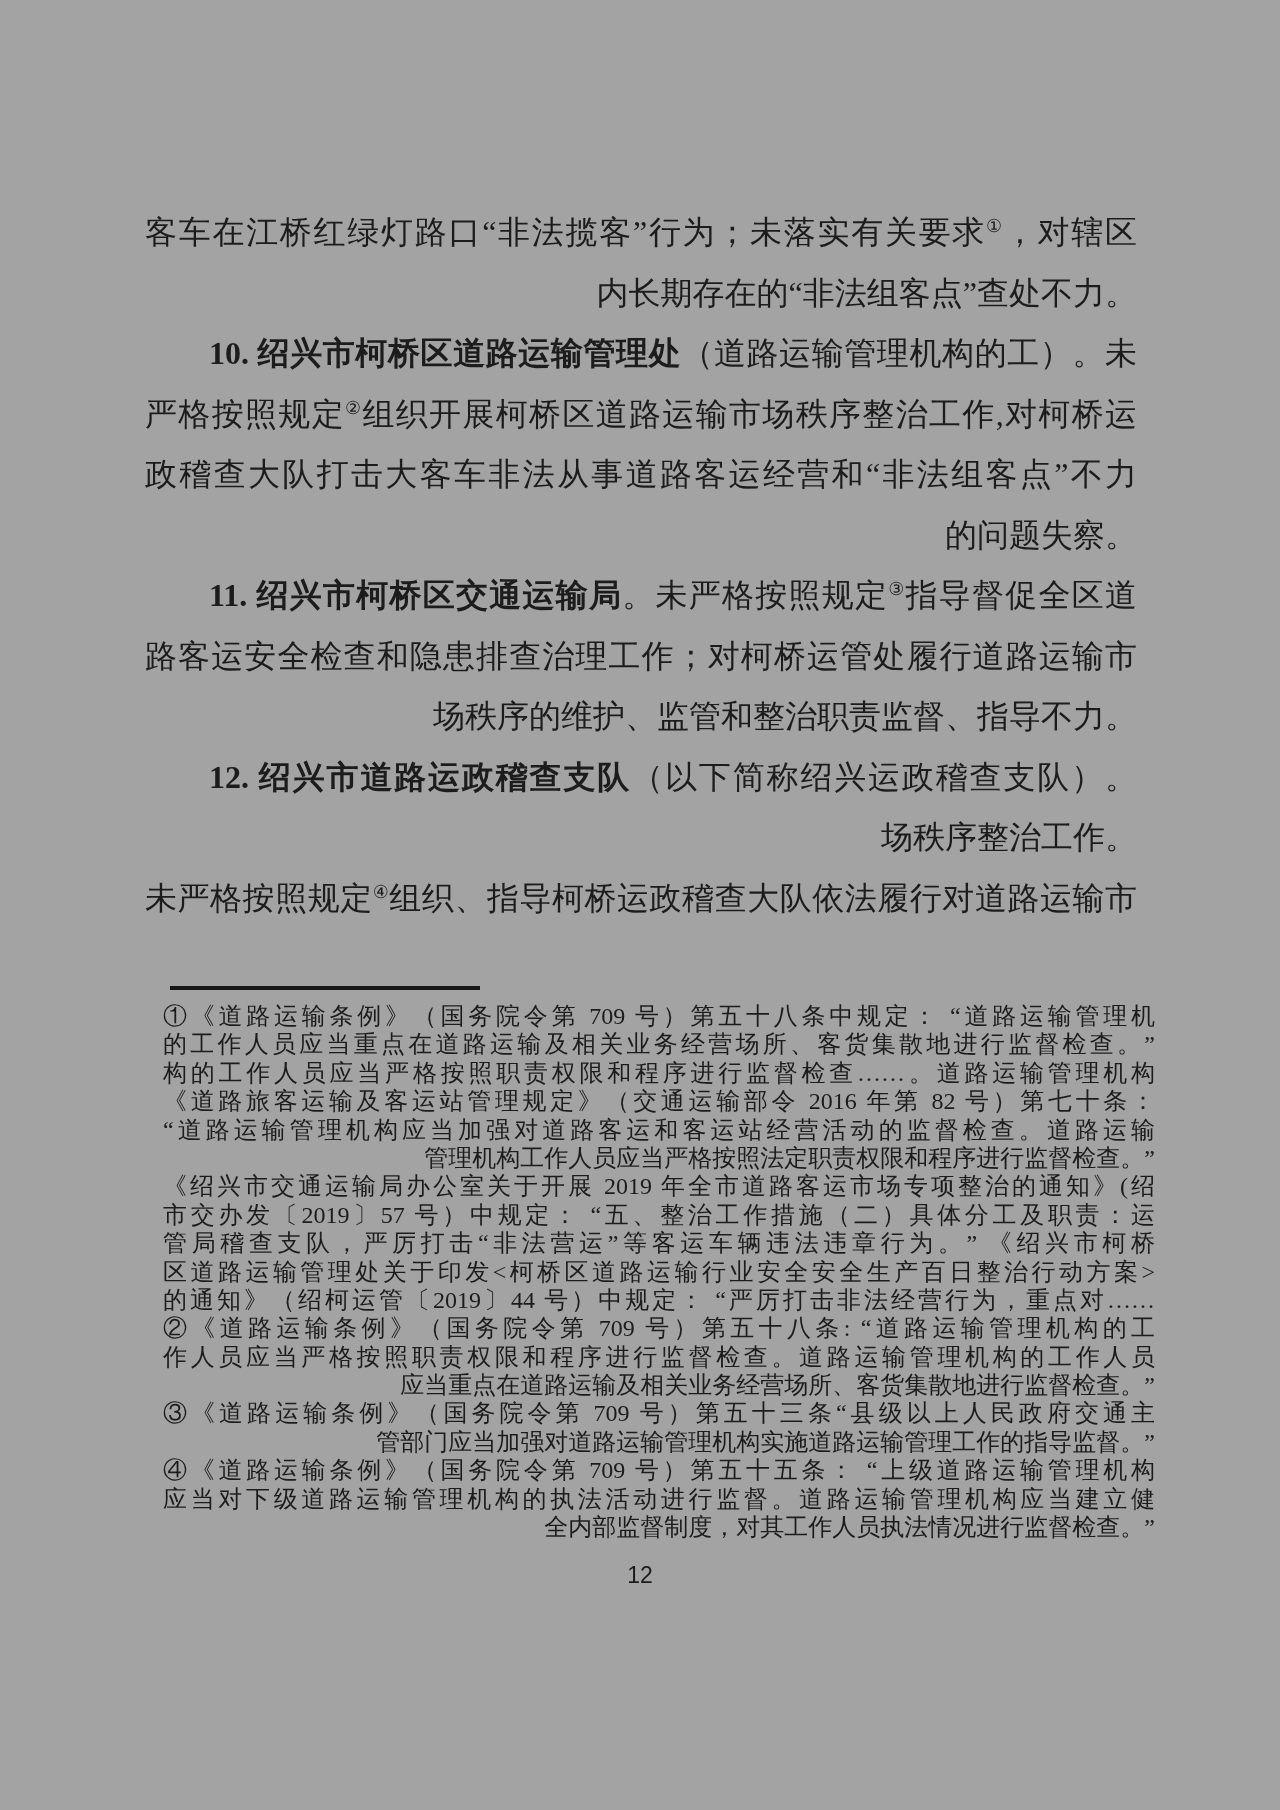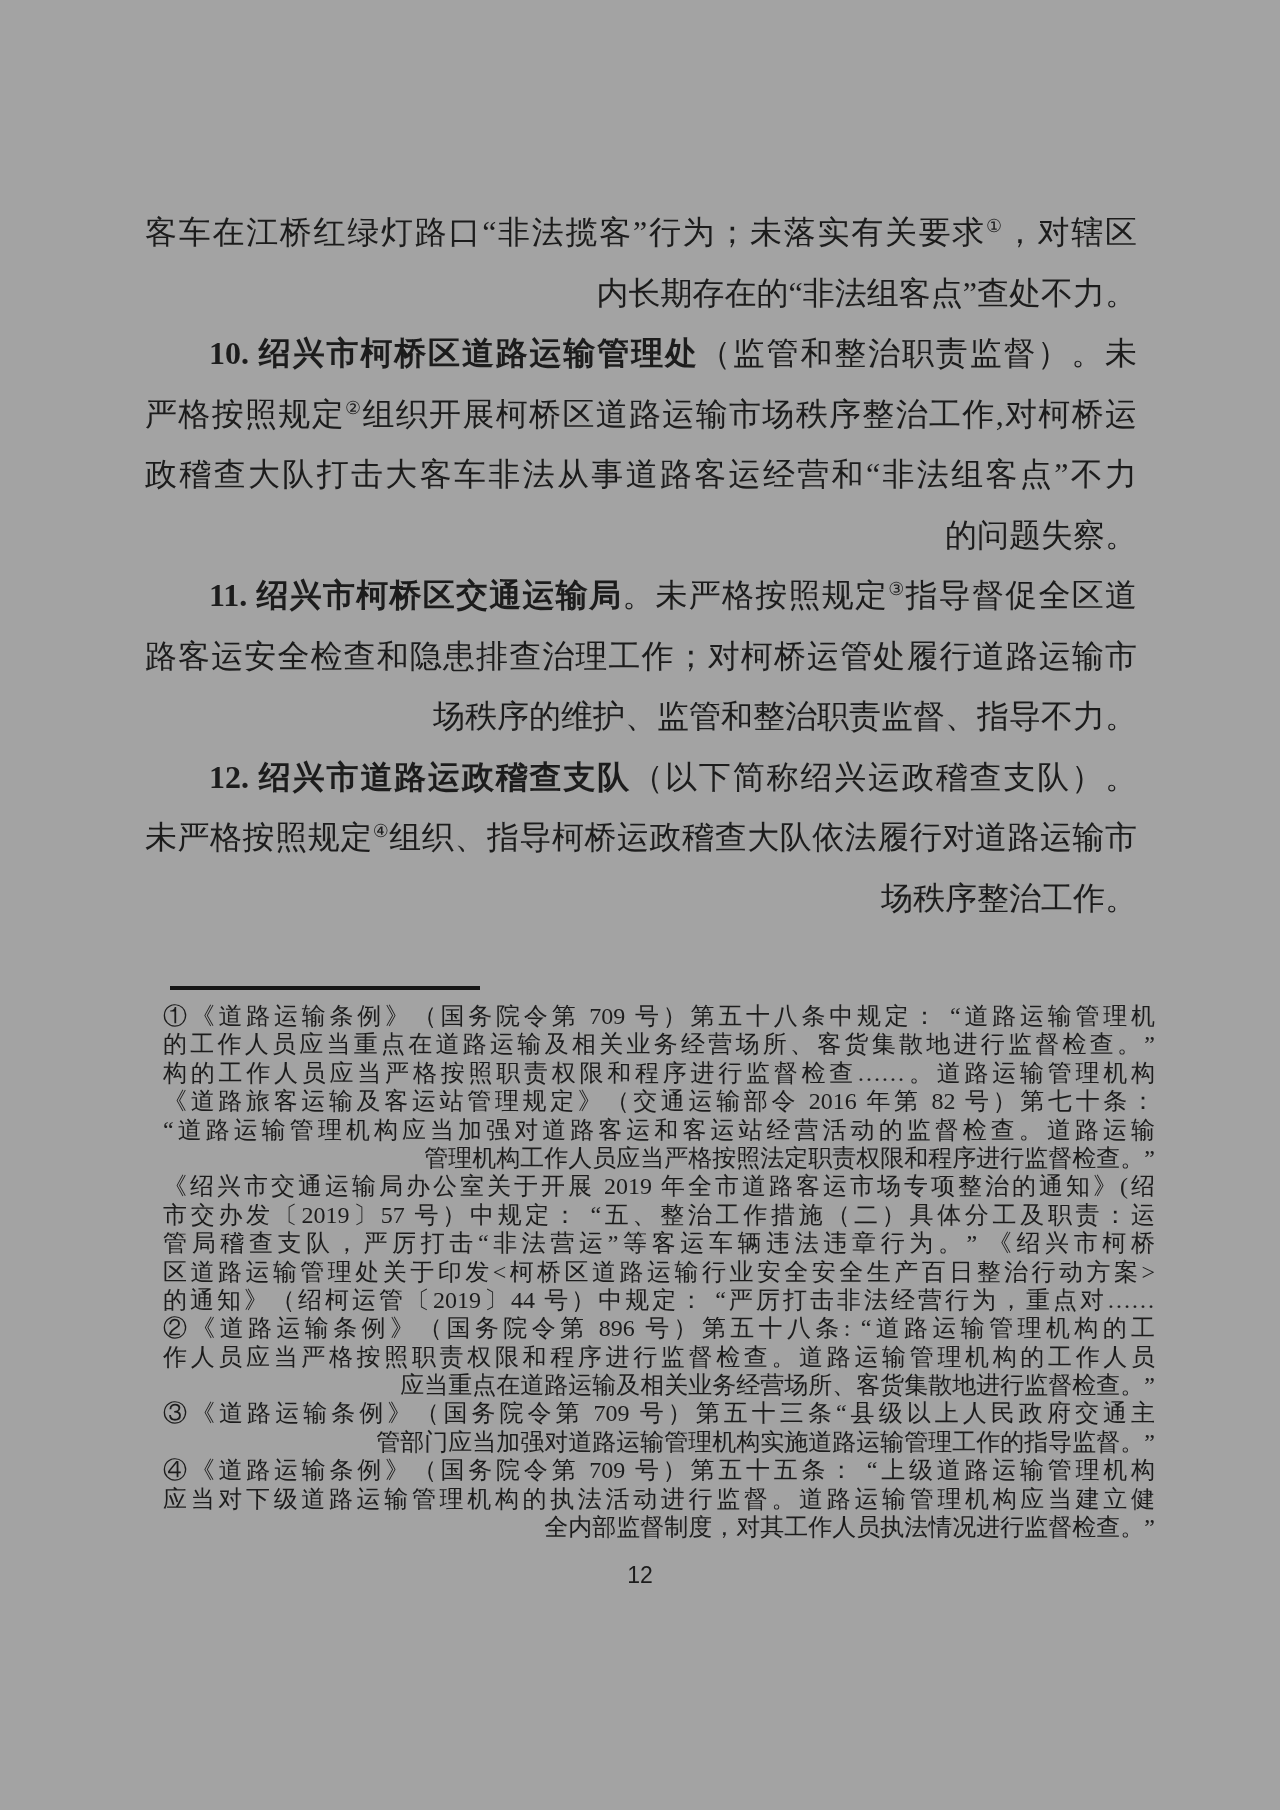--- a/index.html
+++ b/index.html
@@ -66,45 +66,45 @@
     font-family:"Liberation Sans","DejaVu Sans",sans-serif;
   }
 </style>
 </head>
 <body>
 
 <div class="page">
   <div class="doc-body">
       <div class="body-line just"><span>客车在江桥红绿灯路口“非法揽客”行为；未落实有关要求</span><span class="sup">①</span><span>，对辖区</span></div>
       <div class="body-line"><span>内长期存在的“非法组客点”查处不力。</span></div>
-      <div class="body-line indent just"><span class="b">10. 绍兴市柯桥区道路运输管理处</span><span>（监管和整治职责监督）。未</span></div>
+      <div class="body-line indent just"><span class="b">10. 绍兴市柯桥区道路运输管理处</span><span>（道路运输管理机构的工）。未</span></div>
       <div class="body-line just"><span>严格按照规定</span><span class="sup">②</span><span>组织开展柯桥区道路运输市场秩序整治工作,对柯桥运</span></div>
       <div class="body-line just"><span>政稽查大队打击大客车非法从事道路客运经营和“非法组客点”不力</span></div>
       <div class="body-line"><span>的问题失察。</span></div>
       <div class="body-line indent just"><span class="b">11. 绍兴市柯桥区交通运输局</span><span>。未严格按照规定</span><span class="sup">③</span><span>指导督促全区道</span></div>
       <div class="body-line just"><span>路客运安全检查和隐患排查治理工作；对柯桥运管处履行道路运输市</span></div>
       <div class="body-line"><span>场秩序的维护、监管和整治职责监督、指导不力。</span></div>
       <div class="body-line indent just"><span class="b">12. 绍兴市道路运政稽查支队</span><span>（以下简称绍兴运政稽查支队）。</span></div>
+      <div class="body-line"><span>场秩序整治工作。</span></div>
       <div class="body-line just"><span>未严格按照规定</span><span class="sup">④</span><span>组织、指导柯桥运政稽查大队依法履行对道路运输市</span></div>
-      <div class="body-line"><span>场秩序整治工作。</span></div>
     </div>
   <div class="separator"></div>
   <div class="footnotes">
       <div class="fn-line just">①《道路运输条例》（国务院令第 709 号）第五十八条中规定： “道路运输管理机</div>
       <div class="fn-line just">的工作人员应当重点在道路运输及相关业务经营场所、客货集散地进行监督检查。”</div>
       <div class="fn-line just">构的工作人员应当严格按照职责权限和程序进行监督检查……。道路运输管理机构</div>
       <div class="fn-line just">《道路旅客运输及客运站管理规定》（交通运输部令 2016 年第 82 号）第七十条：</div>
       <div class="fn-line just">“道路运输管理机构应当加强对道路客运和客运站经营活动的监督检查。道路运输</div>
       <div class="fn-line">管理机构工作人员应当严格按照法定职责权限和程序进行监督检查。”</div>
       <div class="fn-line just">《绍兴市交通运输局办公室关于开展 2019 年全市道路客运市场专项整治的通知》(绍</div>
       <div class="fn-line just">市交办发〔2019〕57 号）中规定： “五、整治工作措施（二）具体分工及职责：运</div>
       <div class="fn-line just">管局稽查支队，严厉打击“非法营运”等客运车辆违法违章行为。” 《绍兴市柯桥</div>
       <div class="fn-line just">区道路运输管理处关于印发&lt;柯桥区道路运输行业安全安全生产百日整治行动方案&gt;</div>
       <div class="fn-line just">的通知》（绍柯运管〔2019〕44 号）中规定： “严厉打击非法经营行为，重点对……</div>
-      <div class="fn-line just">②《道路运输条例》（国务院令第 896 号）第五十八条: “道路运输管理机构的工</div>
+      <div class="fn-line just">②《道路运输条例》（国务院令第 709 号）第五十八条: “道路运输管理机构的工</div>
       <div class="fn-line just">作人员应当严格按照职责权限和程序进行监督检查。道路运输管理机构的工作人员</div>
       <div class="fn-line">应当重点在道路运输及相关业务经营场所、客货集散地进行监督检查。”</div>
       <div class="fn-line just">③《道路运输条例》（国务院令第 709 号）第五十三条“县级以上人民政府交通主</div>
       <div class="fn-line">管部门应当加强对道路运输管理机构实施道路运输管理工作的指导监督。”</div>
       <div class="fn-line just">④《道路运输条例》（国务院令第 709 号）第五十五条： “上级道路运输管理机构</div>
       <div class="fn-line just">应当对下级道路运输管理机构的执法活动进行监督。道路运输管理机构应当建立健</div>
       <div class="fn-line">全内部监督制度，对其工作人员执法情况进行监督检查。”</div>
     </div>
   <div class="page-number">12</div>
 </div>

